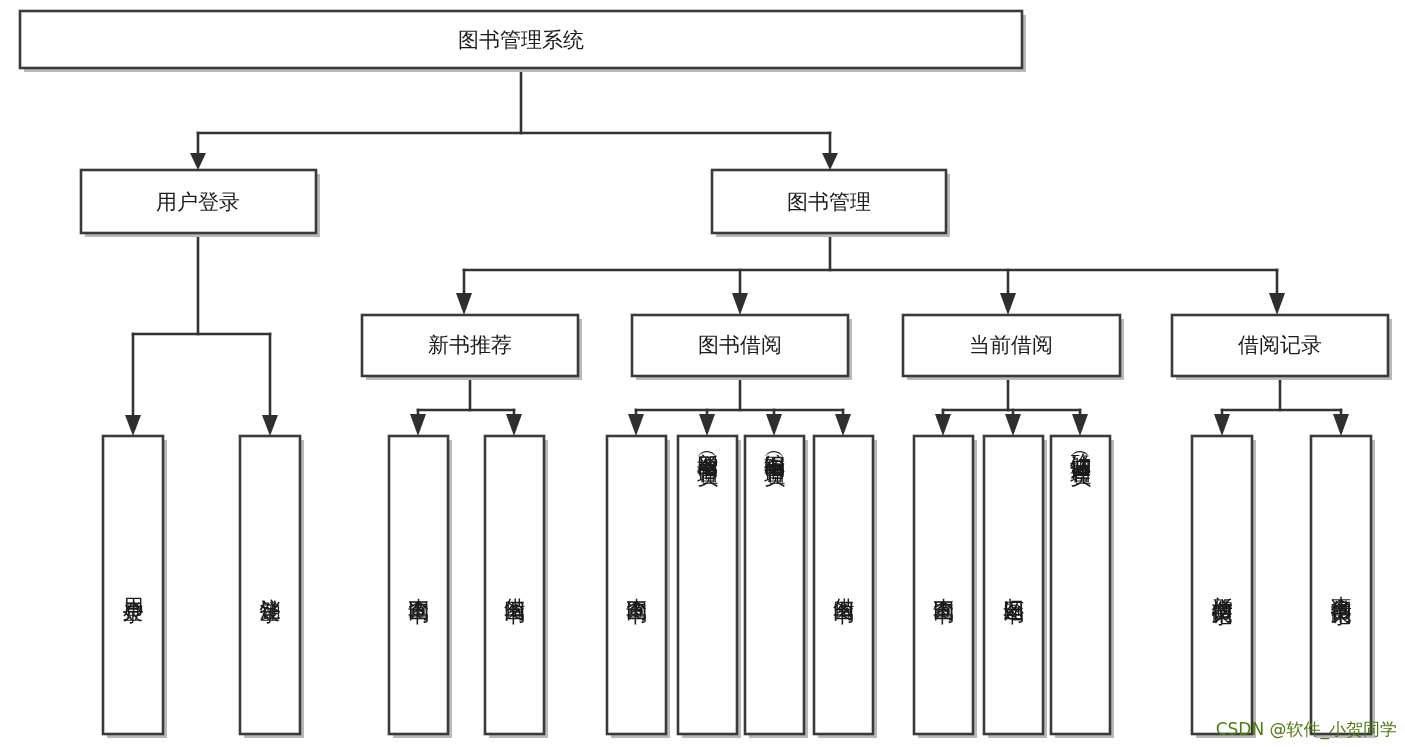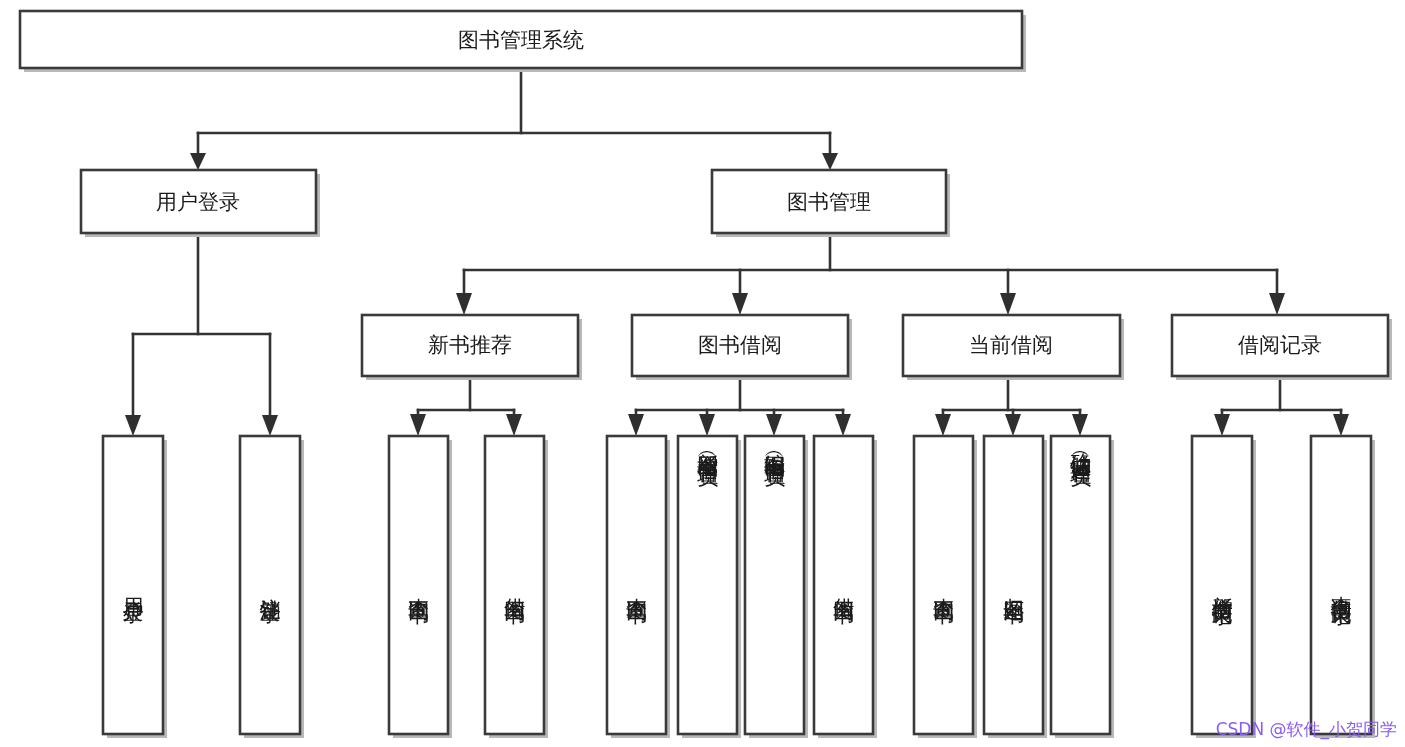--- a/index.html
+++ b/index.html
@@ -69,21 +69,21 @@
     letter-spacing: 2px;
     white-space: nowrap;
     text-align: center;
   }
   .watermark {
     position: absolute;
     right: 8px;
     bottom: 6px;
     font-family: "DejaVu Sans", "Liberation Sans", sans-serif;
     font-size: 17px;
-    color: #8b5cf6;
+    color: #4d7c0f;
     white-space: nowrap;
     pointer-events: none;
   }
 </style>
 </head>
 <body>
 
 <div id="canvas">
 
   <svg class="diagram" viewBox="0 0 1405 747">

